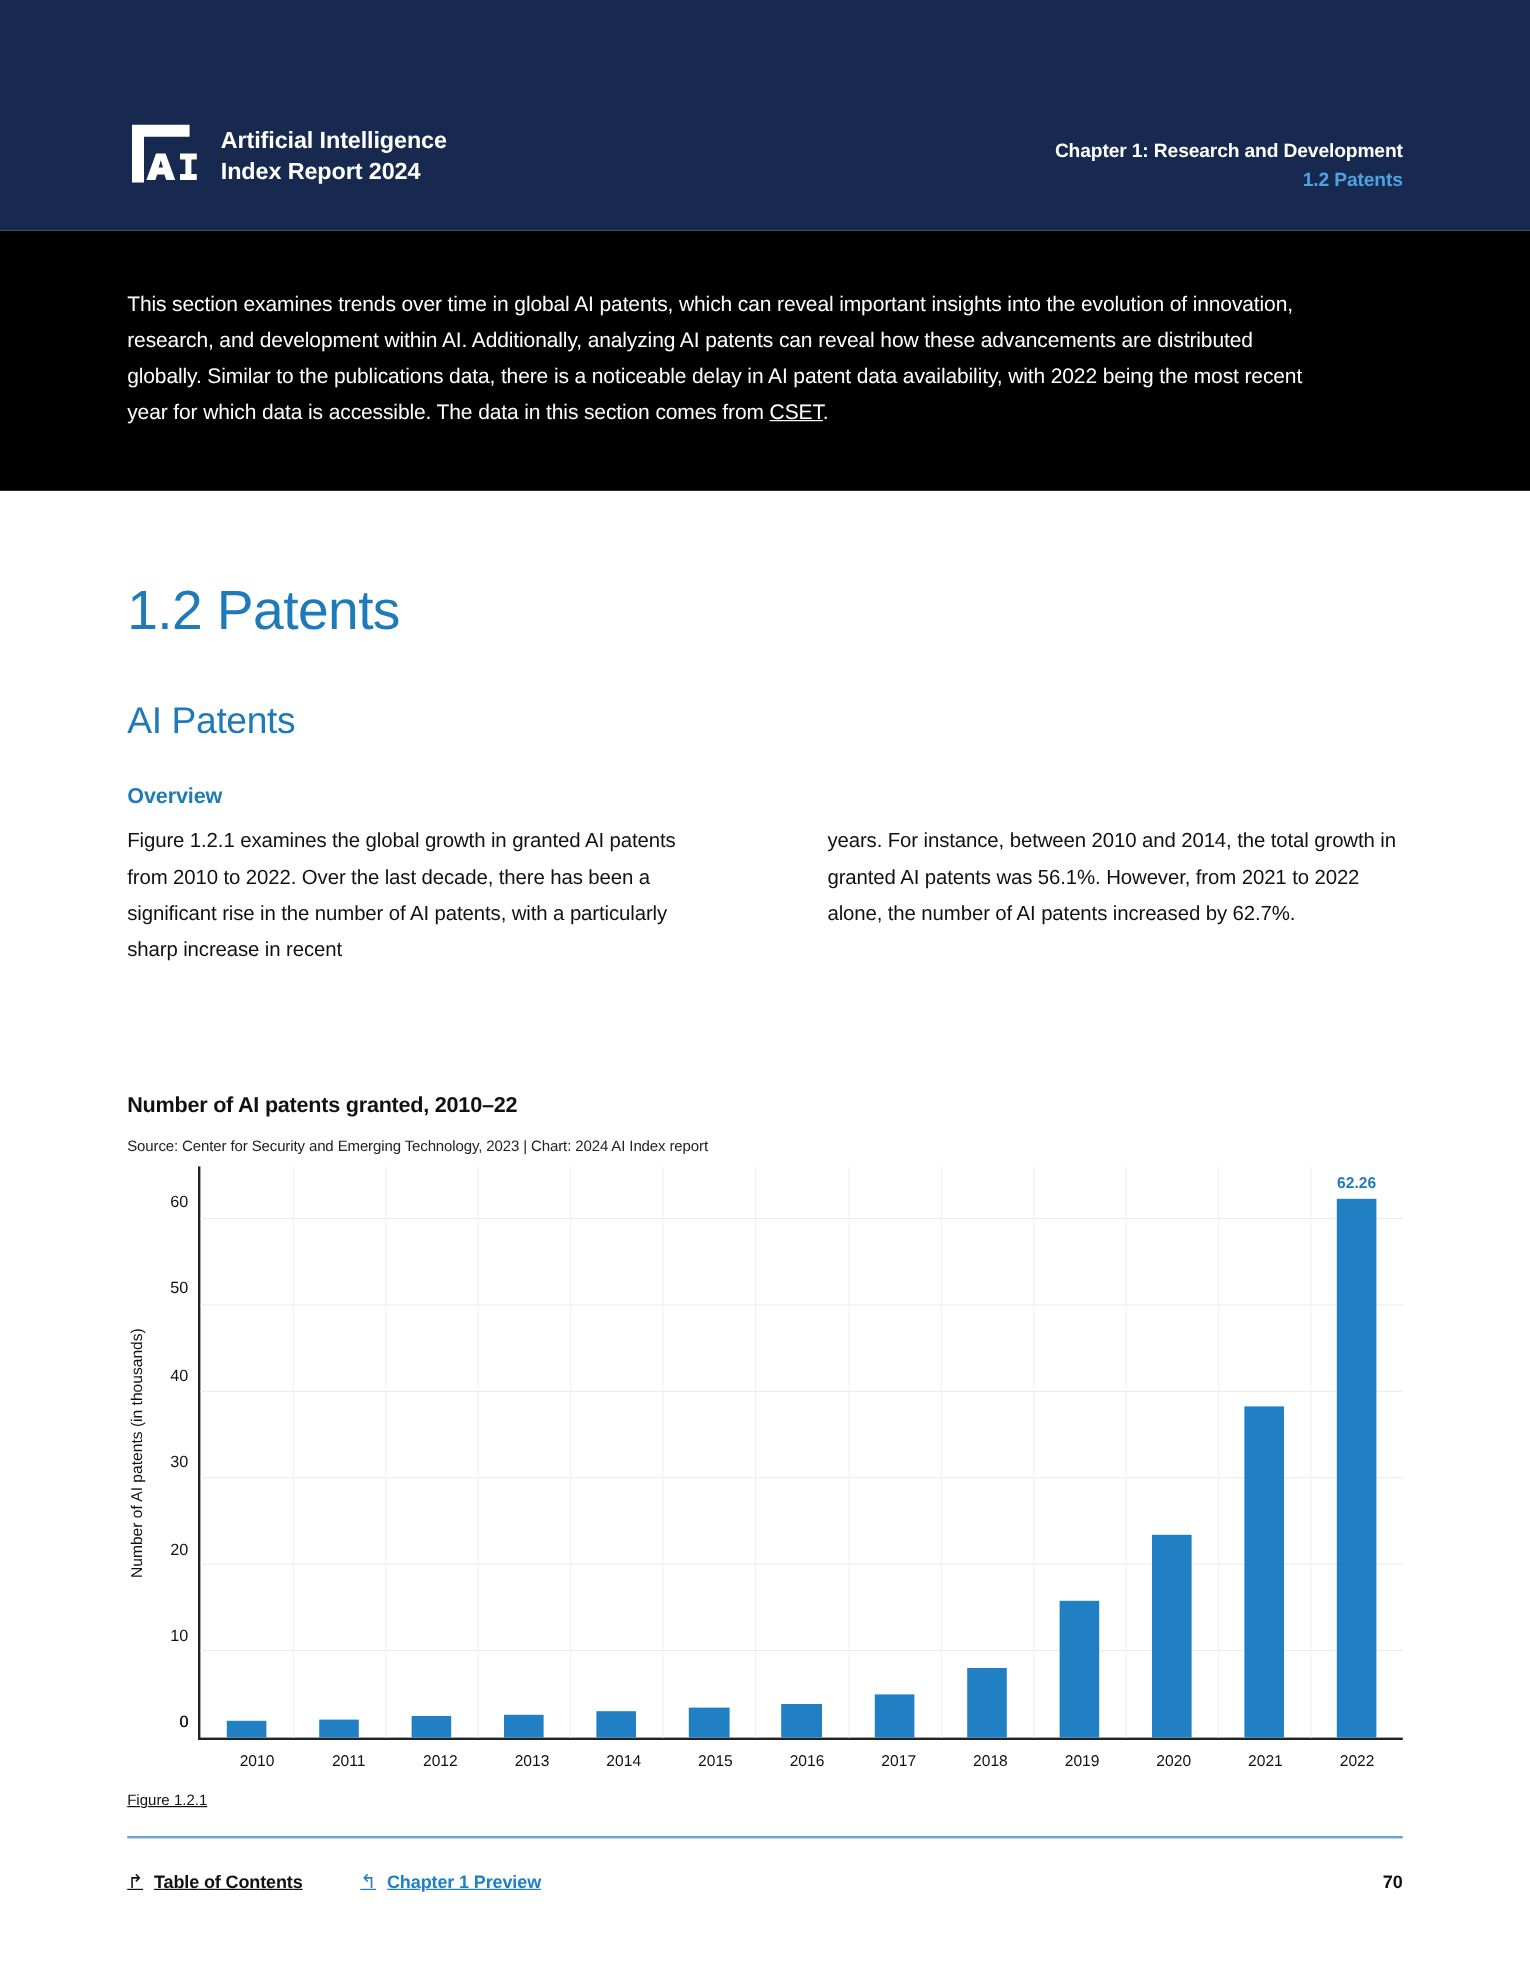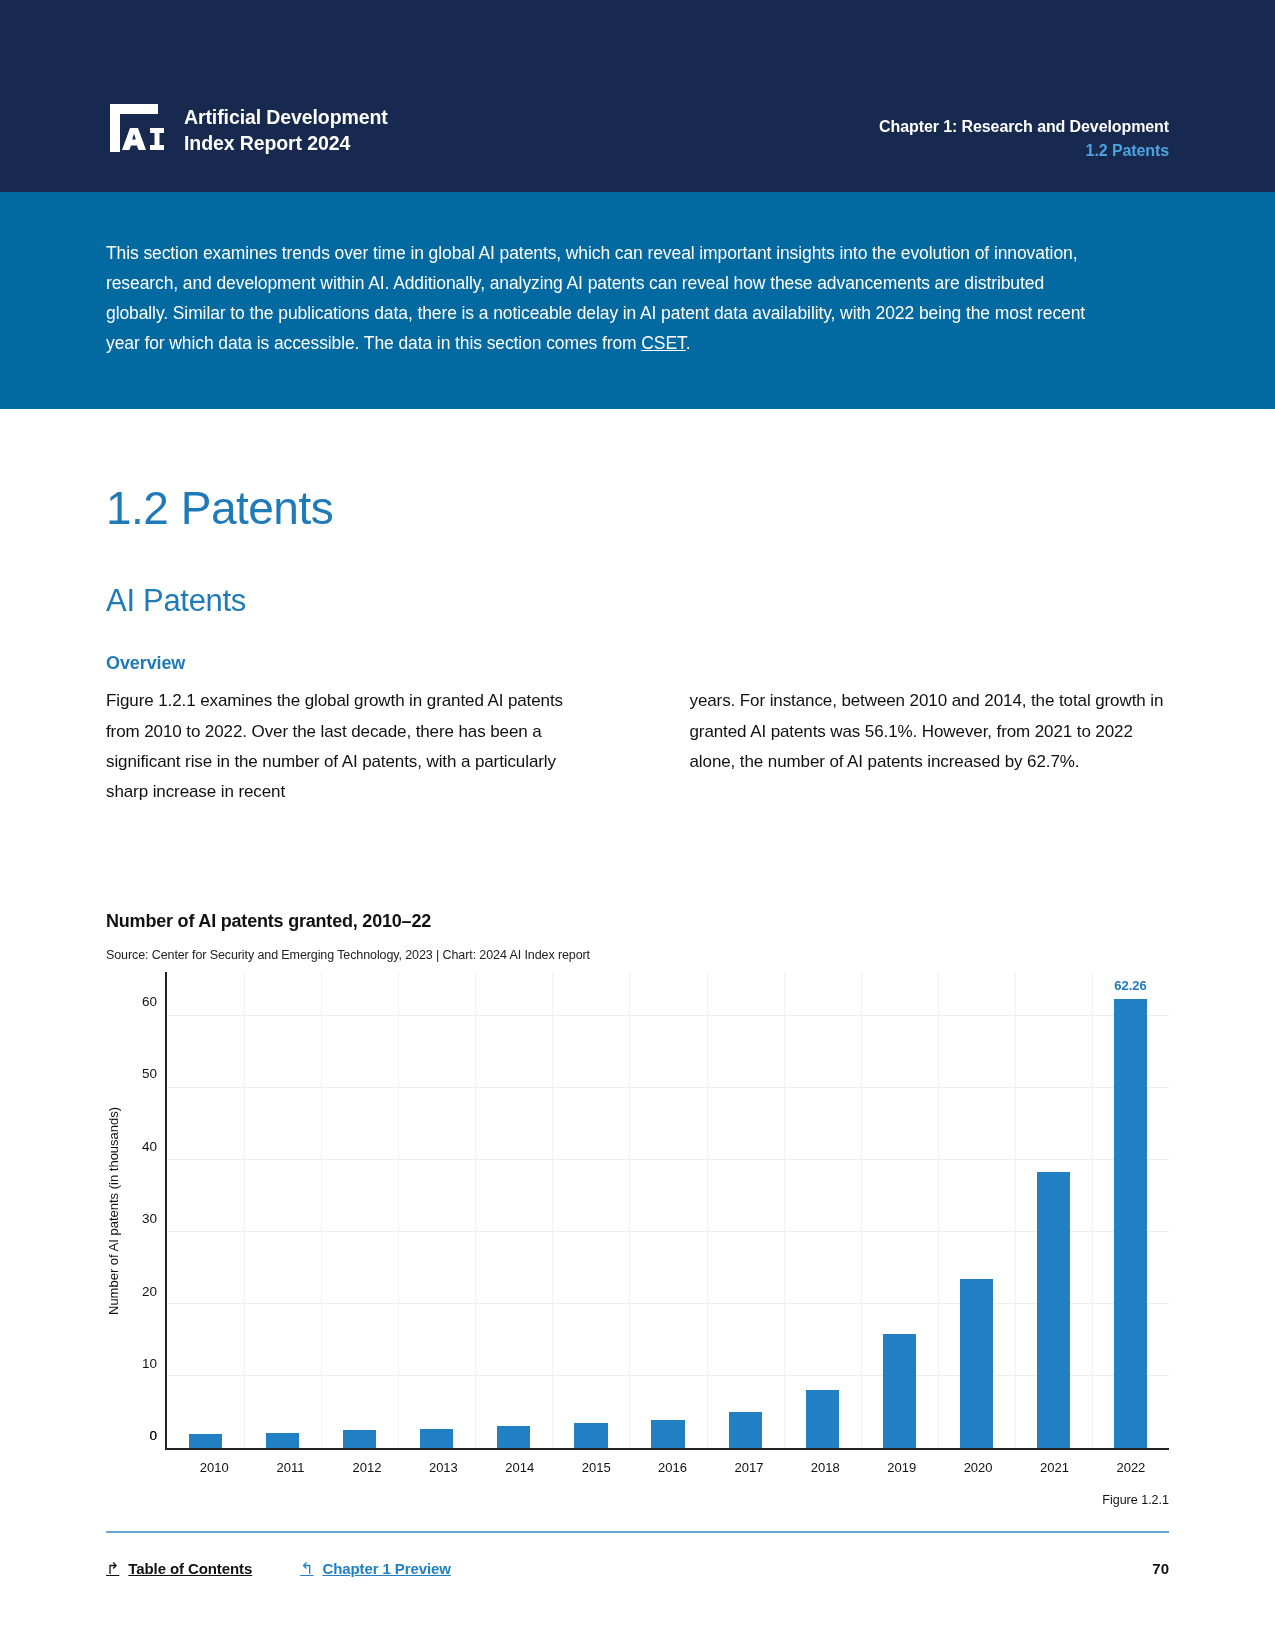--- a/index.html
+++ b/index.html
@@ -51,21 +51,21 @@
   .chapter-sub {
     color: #4da3e0;
     font-size: 16px;
     font-weight: bold;
     margin-top: 6px;
     letter-spacing: -0.1px;
   }
 
   
   .intro-band {
-    background: #0369a1;
+    background: #000000;
     padding: 28px 106px 34px 106px;
   }
   .intro-text {
     color: #ffffff;
     font-size: 17.5px;
     line-height: 1.72;
     max-width: 1000px;
     letter-spacing: -0.1px;
   }
   .intro-text a,
@@ -213,24 +213,25 @@
     text-align: center;
     font-size: 13px;
     color: #111;
   }
   .x-axis-row {
     display: flex;
     padding-left: 70px;
     justify-content: flex-end;
   }
   .figure-caption {
-    text-align: right;
+    text-align: left;
     font-size: 12.5px;
     color: #111;
     margin-top: 18px;
+    text-decoration: underline;
   }
 
   
   .footer {
     position: absolute;
     left: 106px; right: 106px;
     bottom: 72px;
   }
   .footer-rule {
     height: 2px;
@@ -266,21 +267,21 @@
   <div class="brand">
     <span class="logo-mark">
       <svg width="62" height="62" viewBox="0 0 62 62" aria-hidden="true">
         <path d="M4 4 H52 V14 H14 V52 H4 Z" fill="#ffffff"></path>
         <path d="M58 10 V58 H48 V20 H10 V10 Z" fill="#ffffff" opacity="0"></path>
         <path d="M16 50 L24 28 H32 L40 50 H32.5 L31 45.5 H25 L23.5 50 Z M26.2 39.5 H29.8 L28 33.5 Z" fill="#ffffff"></path>
         <path d="M44 28 H58 V33 H53.5 V45 H58 V50 H44 V45 H48.5 V33 H44 Z" fill="#ffffff"></path>
       </svg>
     </span>
     <span class="brand-text">
-      <span>Artificial Development</span><br>
+      <span>Artificial Intelligence</span><br>
       <span>Index Report 2024</span>
     </span>
   </div>
 
   <div class="chapter-block">
     <div class="chapter-title">Chapter 1: Research and Development</div>
     <div class="chapter-sub">1.2 Patents</div>
   </div>
 </div>
 

